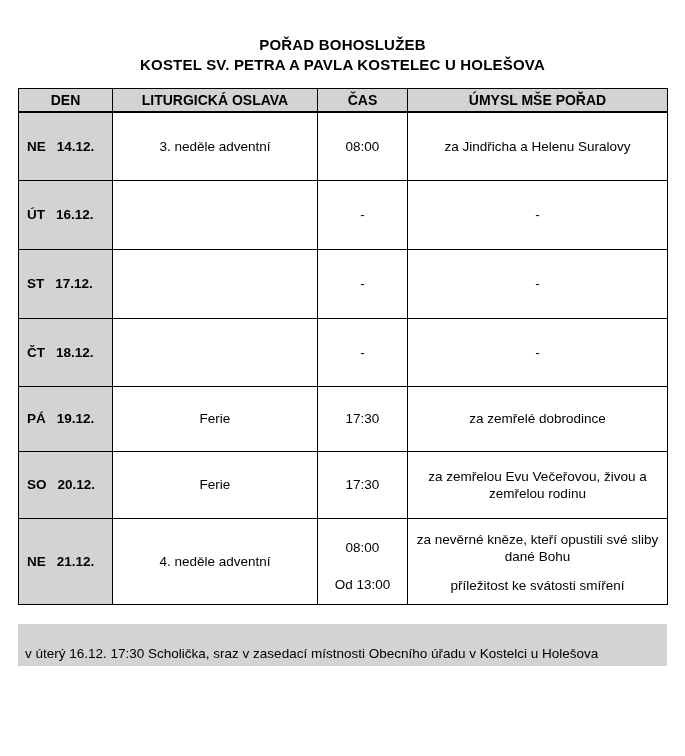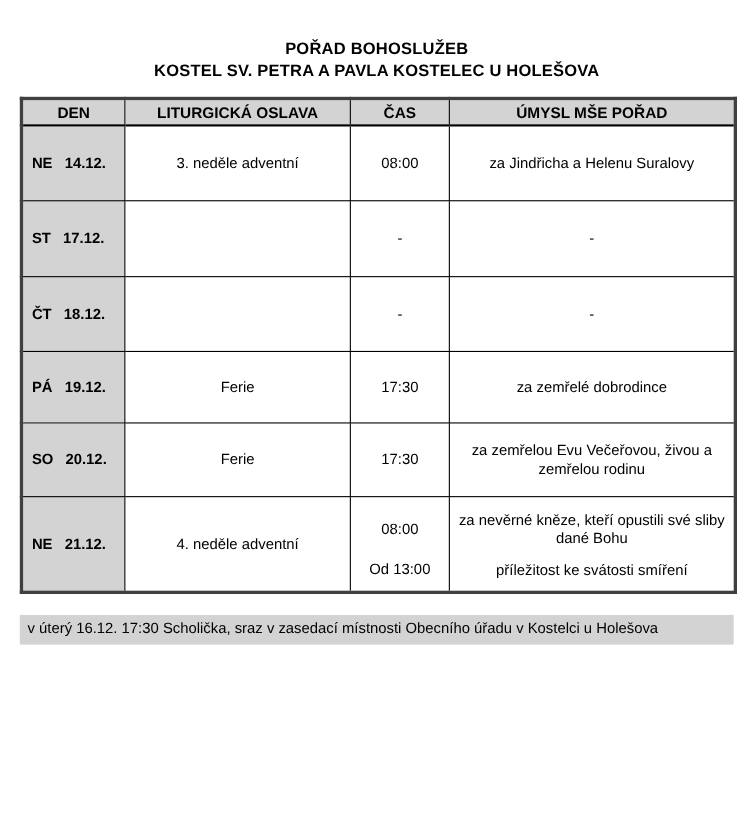--- a/index.html
+++ b/index.html
@@ -28,21 +28,21 @@
     letter-spacing: 0.2px;
   }
   .title-dates {
     font-size: 15px;
     font-weight: normal;
   }
   table.schedule {
     border-collapse: collapse;
     table-layout: fixed;
     width: 649px;
-    border: 3px solid #404040;
+    border: 1px solid #404040;
     padding-left: 24px;
   }
   table.schedule th, table.schedule td {
     border: 1px solid #000;
     text-align: center;
     vertical-align: middle;
     font-size: 13.5px;
     padding: 0 2px;
     overflow: hidden;
   }
@@ -88,21 +88,21 @@
     justify-content: center;
   }
   .intention-cell { line-height: 17px; }
   .note {
     margin-top: 19px;
     width: 649px;
     box-sizing: border-box;
     background: var(--cell-gray, #d3d3d3);
     font-size: 13.5px;
     line-height: 20px;
-    padding: 2px 7px 5px 7px;
+    padding: 20px 7px 5px 7px;
   }
 </style>
 </head>
 <body>
 
 <div class="page">
 
   <div class="titles">
     <div class="title-main">POŘAD BOHOSLUŽEB</div>
     <div class="title-sub">KOSTEL SV. PETRA A PAVLA KOSTELEC U HOLEŠOVA</div>
@@ -131,20 +131,31 @@
             <span>14.12.</span>
           </div>
         </td>
         <td class="celebration-cell">3. neděle adventní</td>
         <td class="time-cell">08:00</td>
         <td class="intention-cell">za Jindřicha a Helenu Suralovy</td>
       </tr>
       <tr class="h69">
         <td class="day-cell">
           <div class="day-wrap">
+            <span>ÚT</span>
+            <span>16.12.</span>
+          </div>
+        </td>
+        <td class="celebration-cell"></td>
+        <td class="time-cell">-</td>
+        <td class="intention-cell">-</td>
+      </tr>
+      <tr class="h69">
+        <td class="day-cell">
+          <div class="day-wrap">
             <span>ST</span>
             <span>17.12.</span>
           </div>
         </td>
         <td class="celebration-cell"></td>
         <td class="time-cell">-</td>
         <td class="intention-cell">-</td>
       </tr>
       <tr class="h68">
         <td class="day-cell">

